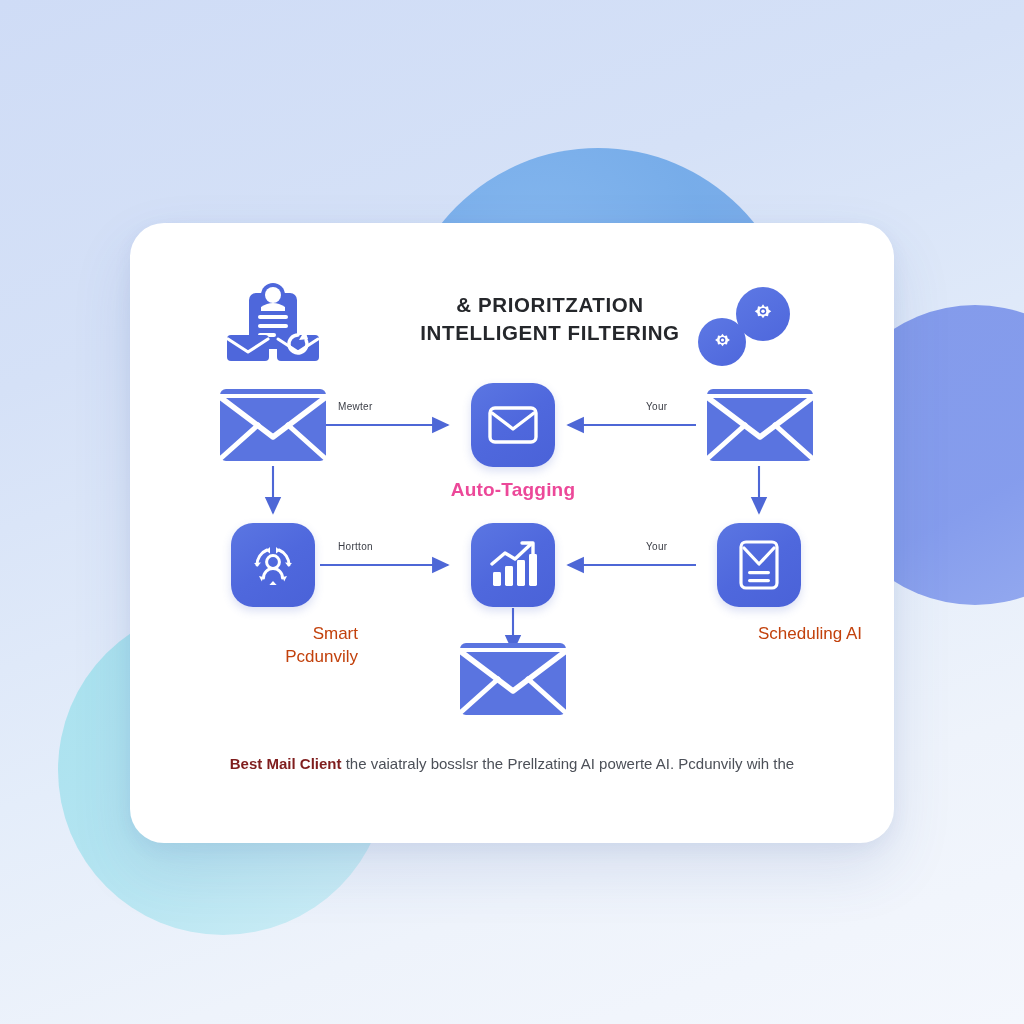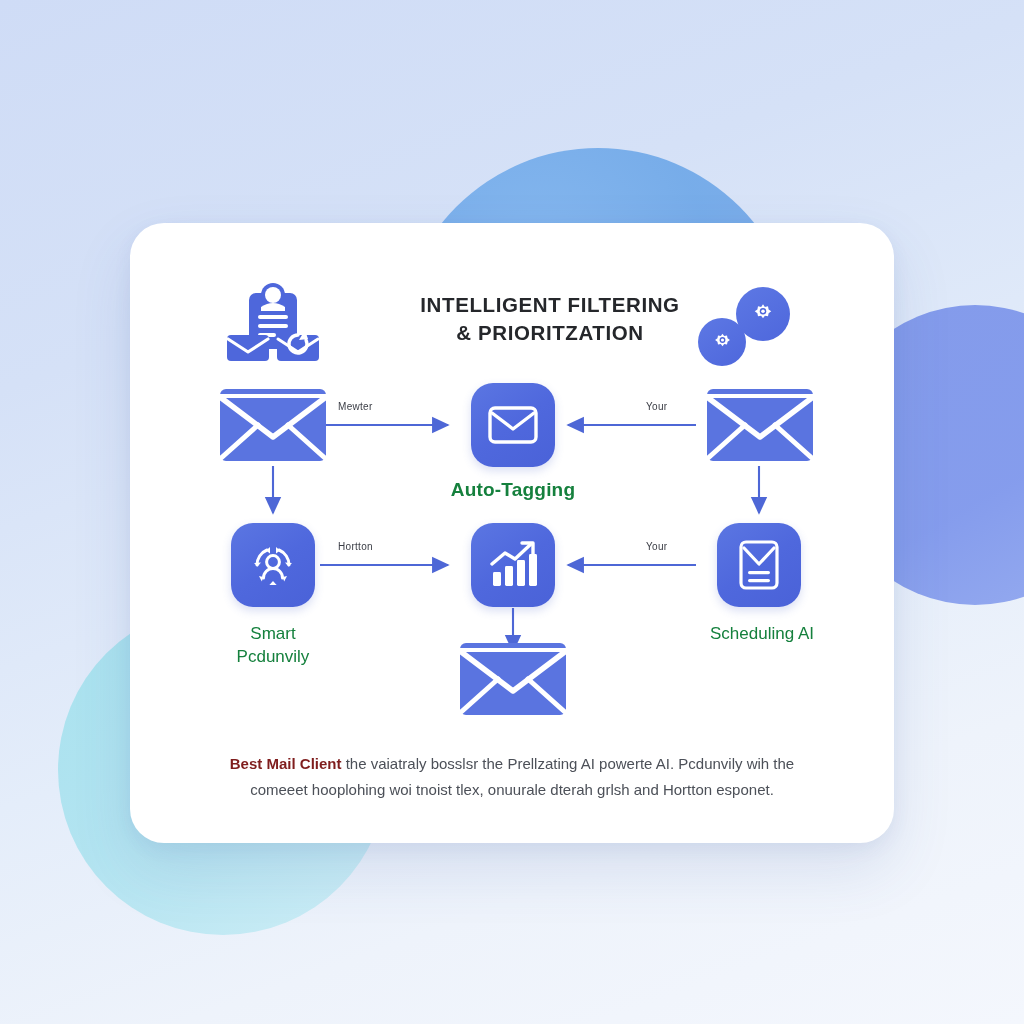--- a/index.html
+++ b/index.html
@@ -62,45 +62,45 @@
     font-weight: 700;
     letter-spacing: 0.6px;
     line-height: 1.38;
     color: #25272b;
   }
   #title .line { display: block; }
 
   
   .node-label {
     position: absolute;
-    text-align: center;
+    text-align: right;
     font-size: 17px;
     line-height: 1.35;
-    color: #15803d;
+    color: #c2410c;
     font-weight: 400;
   }
   .node-label .line { display: block; }
 
   
   .edge-label {
     position: absolute;
     font-size: 10px;
     color: #3a3d45;
     letter-spacing: 0.3px;
   }
 
   
   #auto-tagging-label {
     position: absolute;
     left: 253px; top: 256px;
     width: 260px;
     text-align: center;
     font-size: 19px;
     font-weight: 600;
-    color: #15803d;
+    color: #ec4899;
     letter-spacing: 0.2px;
   }
 
   
   .tile {
     position: absolute;
     width: 84px; height: 84px;
     border-radius: 22px;
     background: linear-gradient(145deg, #5b76e2 0%, #4f68dd 50%, #4a62d8 100%);
     display: flex; align-items: center; justify-content: center;
@@ -199,22 +199,22 @@
         <path d="M3 58 L23 71 L43 58" fill="none" stroke="#ffffff" stroke-width="3.2" stroke-linecap="round" stroke-linejoin="round"></path>
 
         <path d="M56 54 h34 a4 4 0 0 1 4 4 v18 a4 4 0 0 1 -4 4 h-34 a4 4 0 0 1 -4 -4 v-18 a4 4 0 0 1 4 -4 z" fill="#4e67db"></path>
         <path d="M53 58 L73 71 L93 58" fill="none" stroke="#ffffff" stroke-width="3" stroke-linecap="round" stroke-linejoin="round"></path>
         <path d="M73 54 a9 9 0 1 0 8 5" fill="none" stroke="#ffffff" stroke-width="3.4" stroke-linecap="round"></path>
         <path d="M80 49 l3 9 l-9 1 z" fill="#ffffff"></path>
       </svg>
     </div>
 
     <div id="title">
+      <span class="line">&amp; PRIORITZATION</span>
       <span class="line">INTELLIGENT FILTERING</span>
-      <span class="line">&amp; PRIORITZATION</span>
     </div>
 
     <div>
       <div class="gear-circle" style="left:606px; top:64px; width:54px; height:54px;">
         <svg width="30" height="30" viewBox="0 0 24 24">
           <path fill="#ffffff" d="M12 4.2l1.5 2.1 2.5-.5.5 2.5 2.1 1.5-2.1 1.5-.5 2.5-2.5-.5L12 15.4l-1.5-2.1-2.5.5-.5-2.5L5.4 9.8l2.1-1.5.5-2.5 2.5.5z"></path>
           <circle cx="12" cy="9.8" r="2.6" fill="#4e67db"></circle>
           <circle cx="12" cy="9.8" r="1.4" fill="#ffffff"></circle>
         </svg>
       </div>
@@ -312,17 +312,16 @@
         <path d="M8 8 h94 a6 6 0 0 1 6 6 v60 a6 6 0 0 1 -6 6 h-94 a6 6 0 0 1 -6 -6 v-60 a6 6 0 0 1 6 -6 z" fill="#5a74e0"></path>
         <path d="M2 16 L55 56 L108 16" fill="none" stroke="#ffffff" stroke-width="5.5" stroke-linecap="round" stroke-linejoin="round"></path>
         <path d="M2 78 L40 44 M108 78 L70 44" fill="none" stroke="#ffffff" stroke-width="5" stroke-linecap="round"></path>
         <rect x="2" y="13" width="106" height="4" fill="#ffffff"></rect>
         <rect x="2" y="80" width="106" height="4" fill="#ffffff"></rect>
       </svg>
     </div>
 
     <div id="footer-text">
       <span class="line"><span class="strong">Best Mail Client</span><span> the vaiatraly bosslsr the Prellzating AI powerte AI. Pcdunvily wih the</span></span>
-      <span class="line">comeeet hooplohing woi tnoist tlex, onuurale dterah grlsh and Hortton esponet.</span>
     </div>
 
   </div>
 </div>
 
 </body></html>

